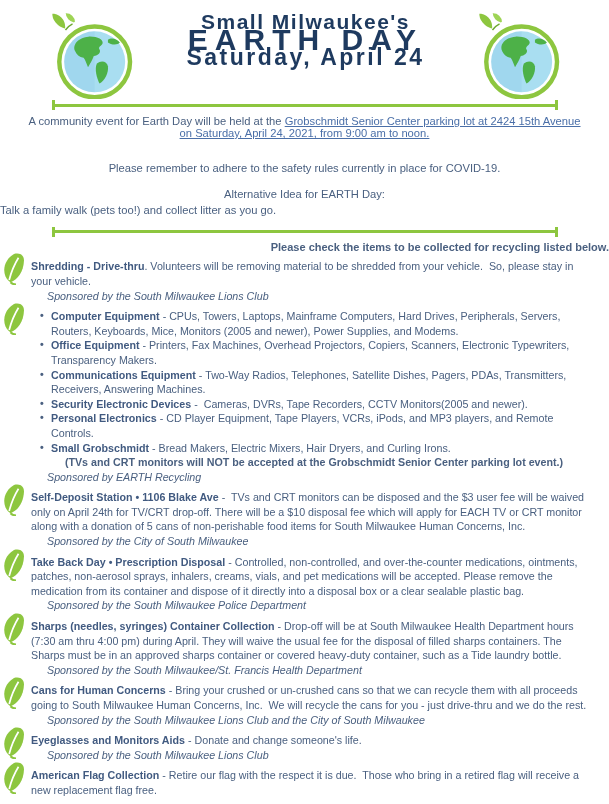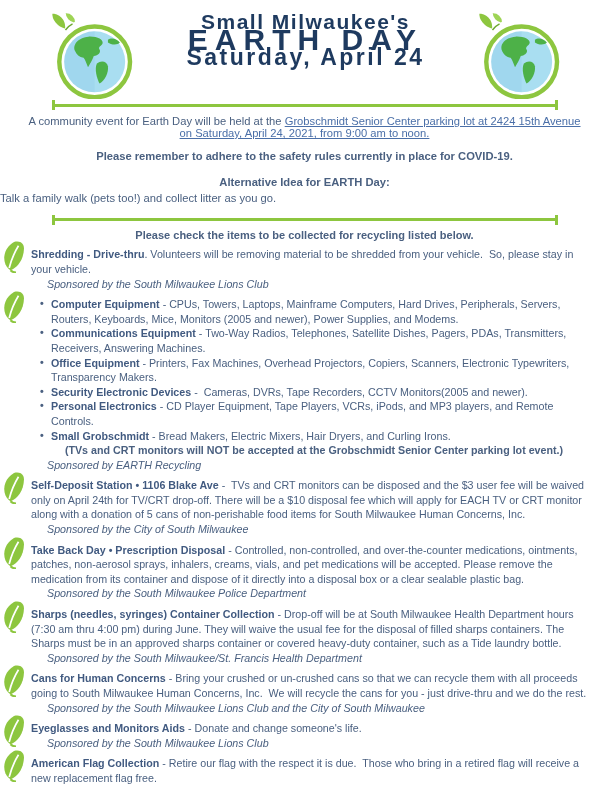--- a/index.html
+++ b/index.html
@@ -17,25 +17,25 @@
   .t1 { font-size:21px; font-weight:bold; letter-spacing:1.5px; }
   .t2 { font-size:30px; font-weight:bold; letter-spacing:7px; margin-top:3px; }
   .t3 { font-size:23px; font-weight:bold; letter-spacing:2.5px; margin-top:3px; }
   
   .divider { width:506px; margin:1px auto 5px; display:flex; align-items:center; }
   .divider .line { flex:1; height:3px; background:#8dc63f; }
   .divider .tick { width:3px; height:10px; background:#8dc63f; }
   
   .intro { text-align:center; margin:5px 22px 0; font-size:11.2px; line-height:12px; }
   .link { color:#4a6fa8; text-decoration:underline; cursor:pointer; }
-  .covid { text-align:center; font-weight:bold; margin:10px 18px 0; font-size:11.2px; }
-  .alt-title { text-align:center; font-weight:bold; margin:11px 0 0; font-size:11.2px; }
+  .covid { text-align:center; font-weight:normal; margin:22px 18px 0; font-size:11.2px; }
+  .alt-title { text-align:center; font-weight:normal; margin:11px 0 0; font-size:11.2px; }
   .alt-text { text-align:left; margin:2px 0 0; font-size:11.2px; }
   .divider.second { margin-top:9px; margin-bottom:3px; }
-  .check { text-align:center; font-weight:bold; margin:0 0 5px; font-size:11px; }
+  .check { text-align:right; font-weight:bold; margin:0 0 5px; font-size:11px; }
   
   .items { padding:0 12px 0 31px; }
   .item { position:relative; margin-bottom:6px; }
   .leaf { position:absolute; left:-30px; top:-6px; }
   .item p { margin:0; white-space:pre-wrap; }
   .item b { font-weight:bold; color:#415a80; }
   .sponsor { font-style:italic; margin-left:16px !important; }
   .bullets { margin:0 0 0 8px; padding:0; list-style:none; }
   .bullets li { position:relative; padding-left:12px; white-space:pre-wrap; }
   .bullets li::before { content:"\2022"; position:absolute; left:1px; top:-1px; font-weight:bold; }
@@ -118,22 +118,22 @@
       <p><b>Shredding - Drive-thru</b><span>. Volunteers will be removing material to be shredded from your vehicle.  So, please stay in your vehicle.</span></p>
       <p class="sponsor">Sponsored by the South Milwaukee Lions Club</p>
     </div>
 
     <div class="item">
       <svg class="leaf" width="25" height="32" viewBox="0 0 25 32">
           <use href="#leaf-def"></use>
         </svg>
       <ul class="bullets">
         <li><b>Computer Equipment</b><span> - CPUs, Towers, Laptops, Mainframe Computers, Hard Drives, Peripherals, Servers, Routers, Keyboards, Mice, Monitors (2005 and newer), Power Supplies, and Modems.</span></li>
+        <li><b>Office Equipment</b><span> - Printers, Fax Machines, Overhead Projectors, Copiers, Scanners, Electronic Typewriters, Transparency Makers.</span></li>
         <li><b>Communications Equipment</b><span> - Two-Way Radios, Telephones, Satellite Dishes, Pagers, PDAs, Transmitters, Receivers, Answering Machines.</span></li>
-        <li><b>Office Equipment</b><span> - Printers, Fax Machines, Overhead Projectors, Copiers, Scanners, Electronic Typewriters, Transparency Makers.</span></li>
         <li><b>Security Electronic Devices</b><span> -  Cameras, DVRs, Tape Recorders, CCTV Monitors(2005 and newer).</span></li>
         <li><b>Personal Electronics</b><span> - CD Player Equipment, Tape Players, VCRs, iPods, and MP3 players, and Remote Controls.</span></li>
         <li><b>Small Grobschmidt</b><span> - Bread Makers, Electric Mixers, Hair Dryers, and Curling Irons.</span></li>
       </ul>
       <p class="note">(TVs and CRT monitors will NOT be accepted at the Grobschmidt Senior Center parking lot event.)</p>
       <p class="sponsor">Sponsored by EARTH Recycling</p>
     </div>
 
     <div class="item">
       <svg class="leaf" width="25" height="32" viewBox="0 0 25 32">
@@ -148,21 +148,21 @@
           <use href="#leaf-def"></use>
         </svg>
       <p><b>Take Back Day • Prescription Disposal</b><span> - Controlled, non-controlled, and over-the-counter medications, ointments, patches, non-aerosol sprays, inhalers, creams, vials, and pet medications will be accepted. Please remove the medication from its container and dispose of it directly into a disposal box or a clear sealable plastic bag.</span></p>
       <p class="sponsor">Sponsored by the South Milwaukee Police Department</p>
     </div>
 
     <div class="item">
       <svg class="leaf" width="25" height="32" viewBox="0 0 25 32">
           <use href="#leaf-def"></use>
         </svg>
-      <p><b>Sharps (needles, syringes) Container Collection</b><span> - Drop-off will be at South Milwaukee Health Department hours (7:30 am thru 4:00 pm) during June. They will waive the usual fee for the disposal of filled sharps containers. The Sharps must be in an approved sharps container or covered heavy-duty container, such as a Tide laundry bottle.</span></p>
+      <p><b>Sharps (needles, syringes) Container Collection</b><span> - Drop-off will be at South Milwaukee Health Department hours (7:30 am thru 4:00 pm) during April. They will waive the usual fee for the disposal of filled sharps containers. The Sharps must be in an approved sharps container or covered heavy-duty container, such as a Tide laundry bottle.</span></p>
       <p class="sponsor">Sponsored by the South Milwaukee/St. Francis Health Department</p>
     </div>
 
     <div class="item">
       <svg class="leaf" width="25" height="32" viewBox="0 0 25 32">
           <use href="#leaf-def"></use>
         </svg>
       <p><b>Cans for Human Concerns</b><span> - Bring your crushed or un-crushed cans so that we can recycle them with all proceeds going to South Milwaukee Human Concerns, Inc.  We will recycle the cans for you - just drive-thru and we do the rest.</span></p>
       <p class="sponsor">Sponsored by the South Milwaukee Lions Club and the City of South Milwaukee</p>
     </div>

